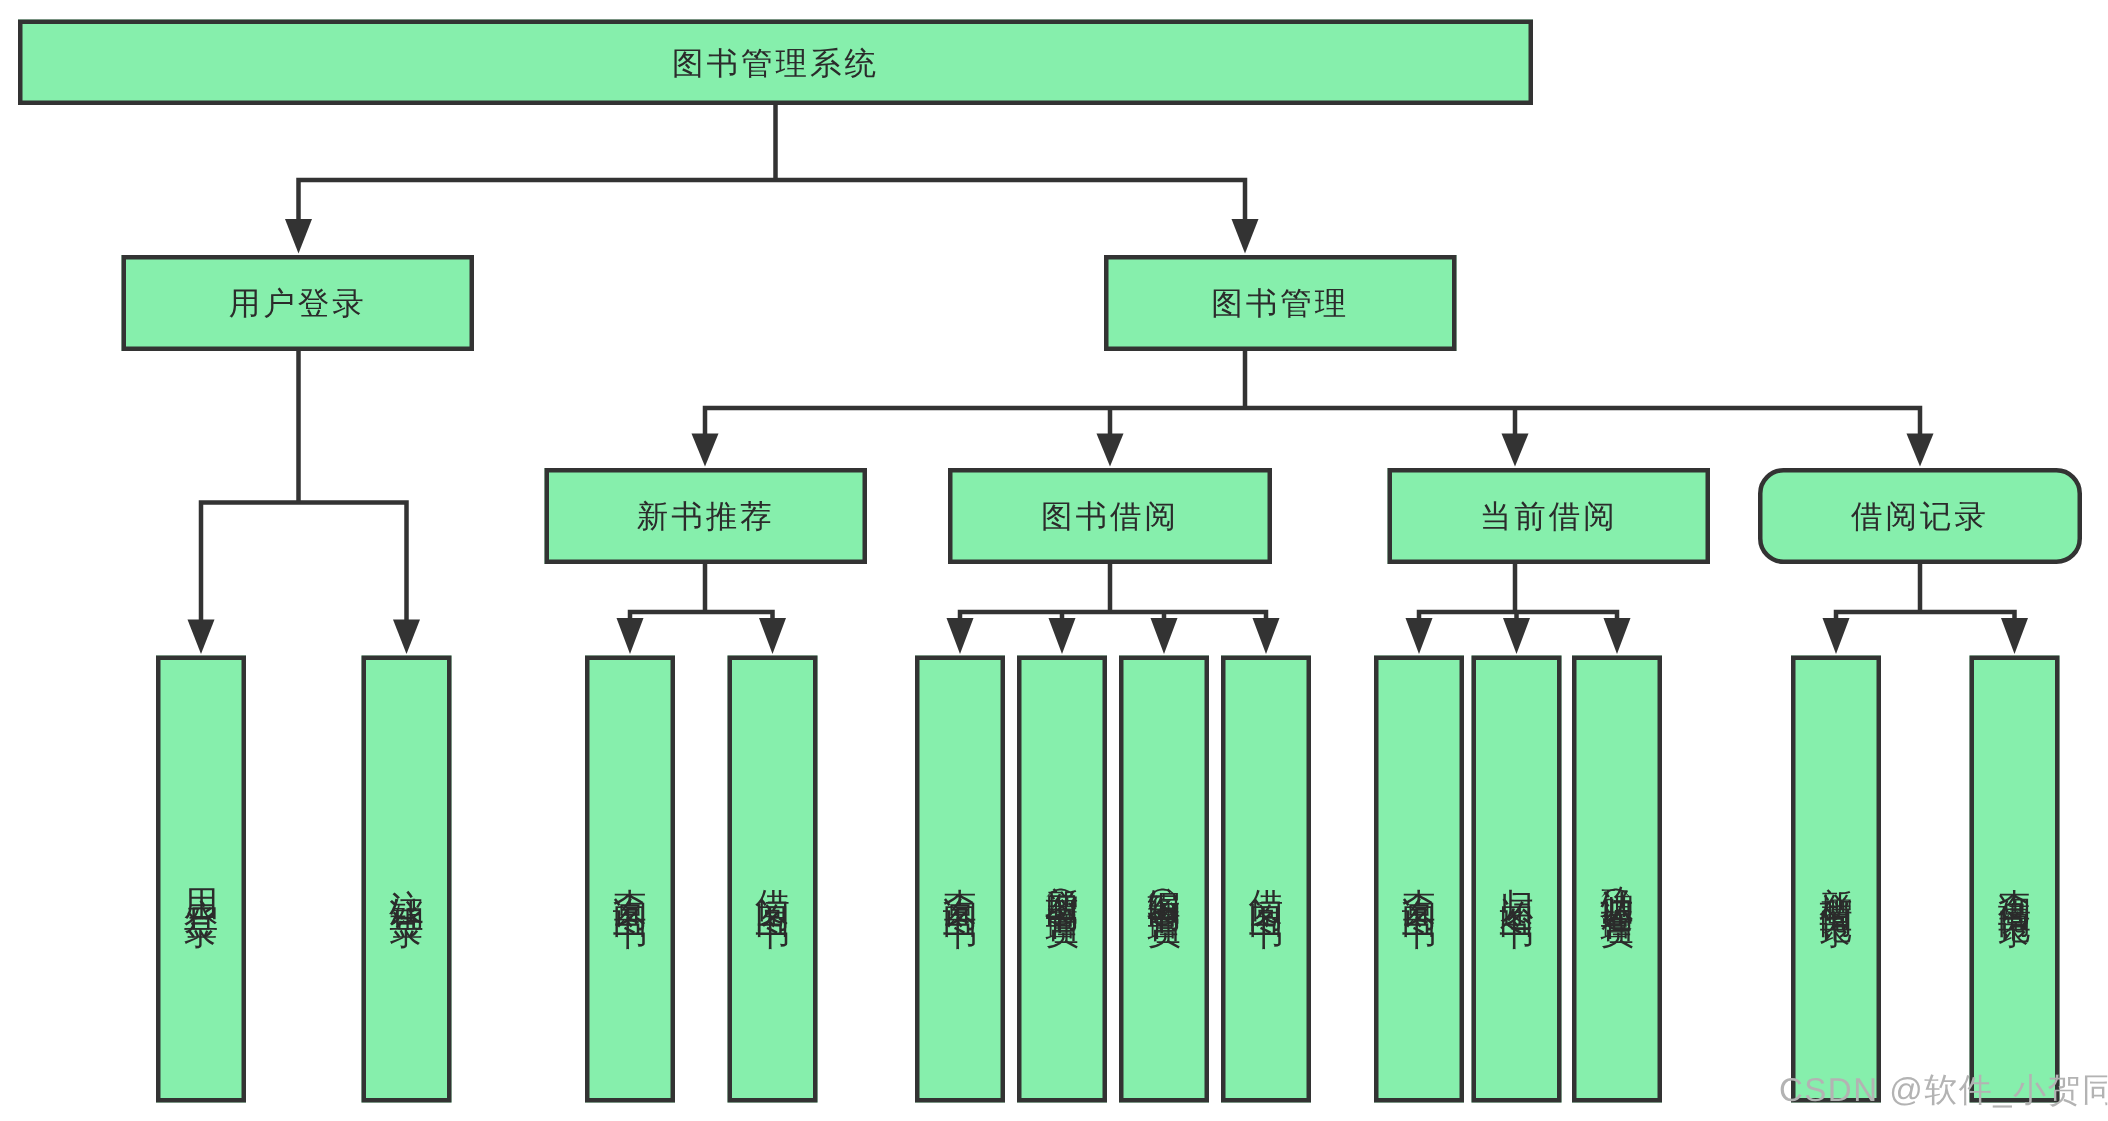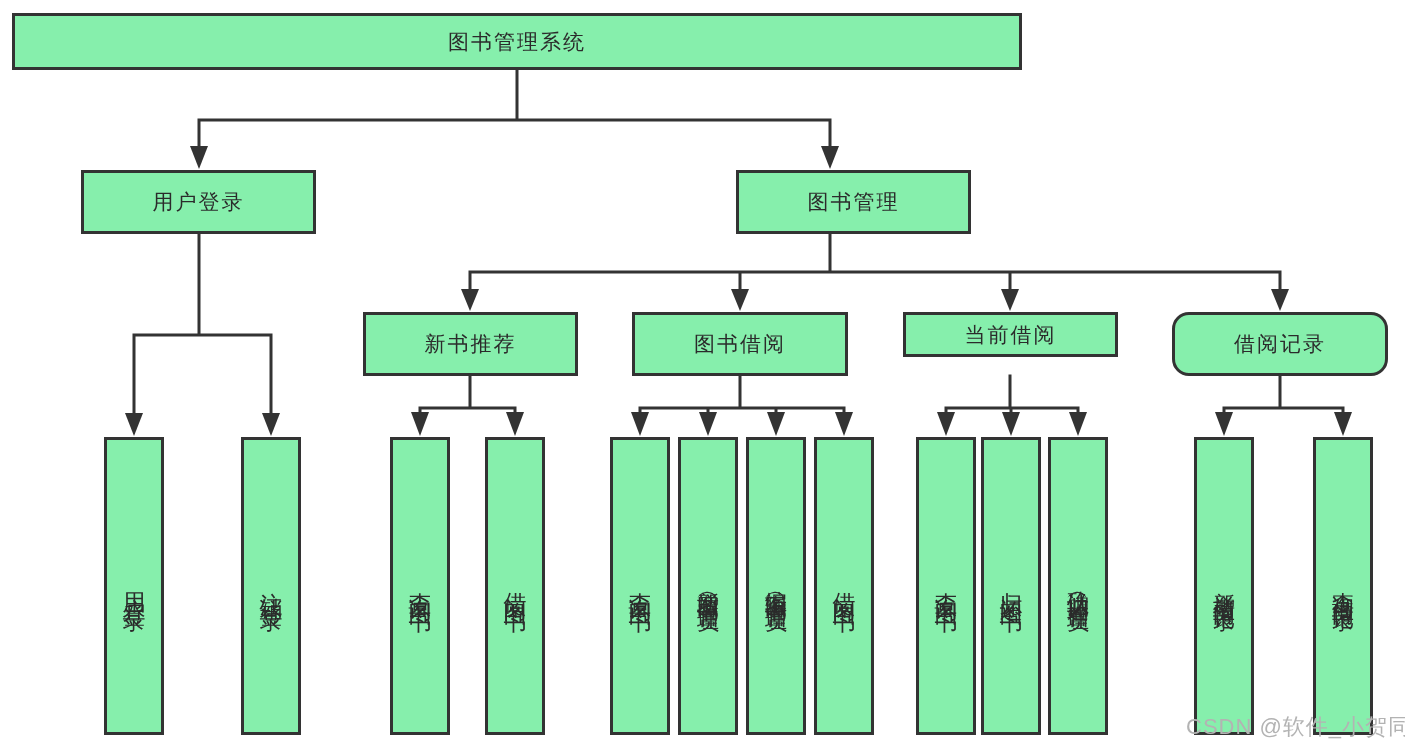--- a/index.html
+++ b/index.html
@@ -97,21 +97,21 @@
   <div class="node h" style="left:712px; top:170px; width:235px; height:64px;margin-left:24px;">
     <span>图书管理</span>
   </div>
 
   <div class="node h" style="left:363px; top:312px; width:215px; height:64px;">
     <span>新书推荐</span>
   </div>
   <div class="node h" style="left:632px; top:312px; width:216px; height:64px;">
     <span>图书借阅</span>
   </div>
-  <div class="node h" style="left:903px; top:312px; width:215px; height:45px;">
+  <div class="node h" style="left:925px; top:312px; width:215px; height:64px;">
     <span>当前借阅</span>
   </div>
   <div class="node h" style="left:1172px; top:312px; width:216px; height:64px;border-radius:17px;">
     <span>借阅记录</span>
   </div>
 
   <div class="node leaf" style="left:104px; top:437px; width:60px; height:298px;">
     <span class="vtext">用户登录</span>
   </div>
   <div class="node leaf" style="left:241px; top:437px; width:60px; height:298px;">

